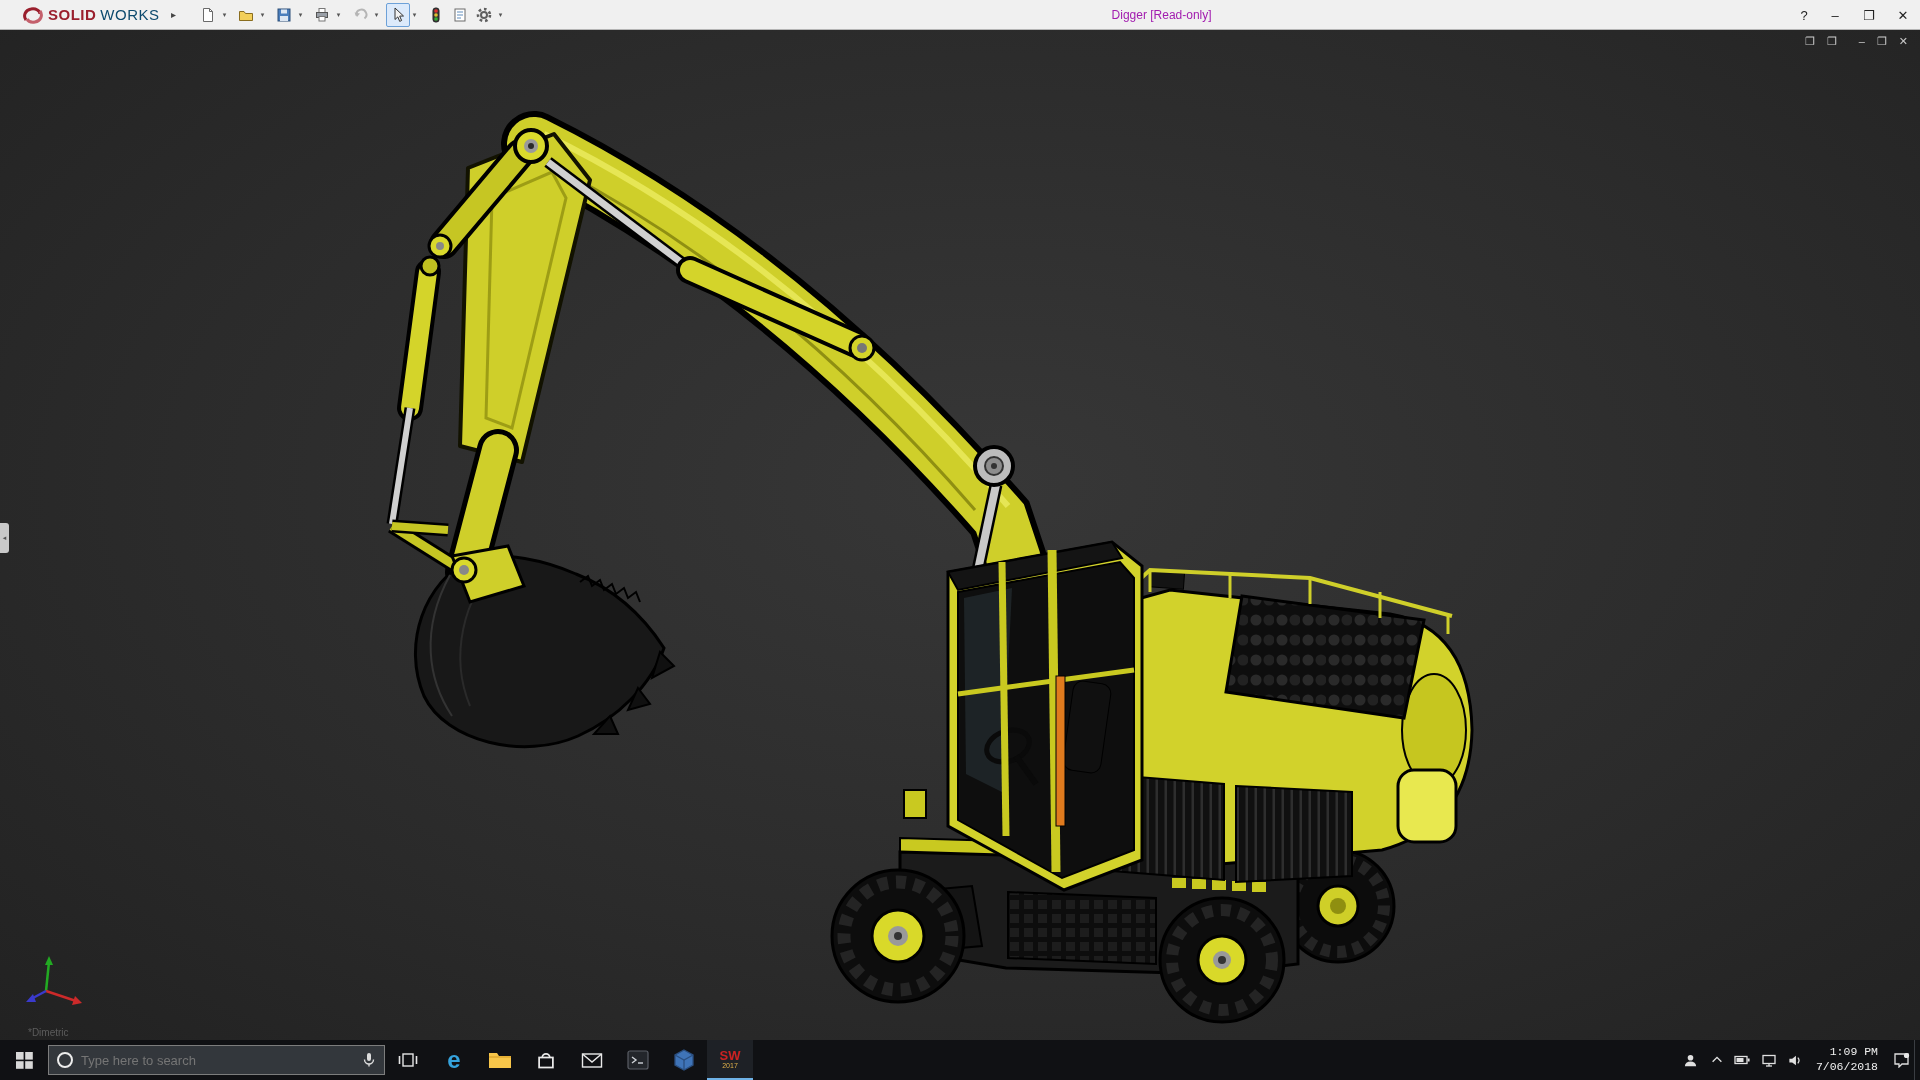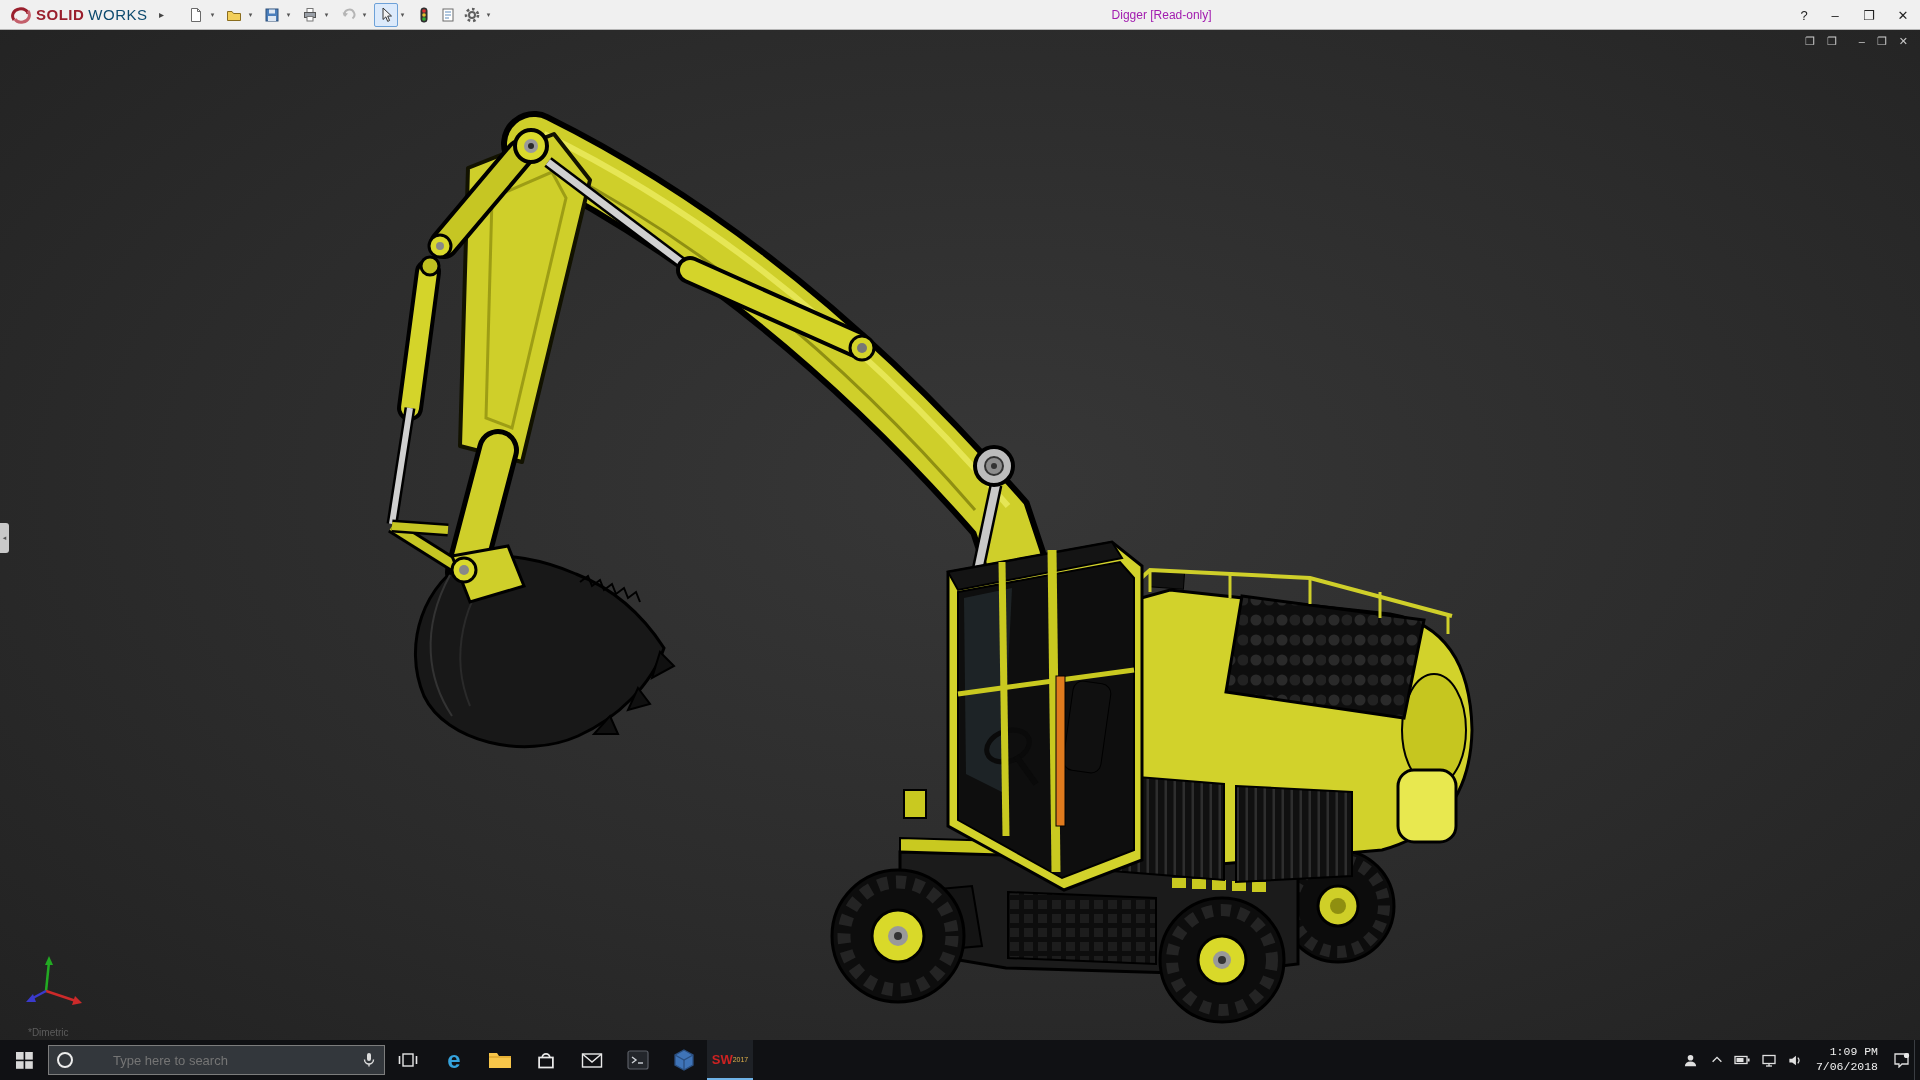--- a/index.html
+++ b/index.html
@@ -1,21 +1,21 @@
 <!DOCTYPE html>
 <html><head>
 <meta charset="utf-8">
 <style>
   * { margin:0; padding:0; box-sizing:border-box; }
   html,body { width:1920px; height:1080px; overflow:hidden; font-family:"Liberation Sans", sans-serif; background:#222; }
 
   
   .titlebar { position:absolute; top:0; left:0; width:1920px; height:30px; background:#f0f0f0;
     border-bottom:1px solid #b5b5b5; display:flex; align-items:center; z-index:30; }
-  .sw-logo { display:flex; align-items:center; gap:4px; padding:0 6px 0 10px; height:30px; }
+  .sw-logo { display:flex; align-items:center; gap:4px; padding:0 6px 0 22px; height:30px; }
   .sw-logo .solid { color:#9a1f2d; font-weight:bold; font-size:15px; letter-spacing:.5px; }
   .sw-logo .works { color:#0c4a6e; font-weight:normal; font-size:15px; letter-spacing:.5px; }
   .flyout { width:16px; height:24px; color:#444; font-size:10px; display:flex; align-items:center; justify-content:center; margin-right:14px; }
   .tb-group { display:flex; align-items:center; height:30px; }
   .tb-btn { width:24px; height:24px; display:flex; align-items:center; justify-content:center; border-radius:2px; border:1px solid transparent; }
   .tb-btn.active { border:1px solid #6da1d8; background:#dceafb; }
   .tb-btn.disabled { opacity:.45; }
   .caret { font-size:7px; color:#555; width:10px; text-align:center; margin-right:4px; }
   .win-title { position:absolute; left:60.5%; transform:translateX(-50%); top:0; height:30px; line-height:30px;
     font-size:12px; color:#a21caf; white-space:nowrap; }
@@ -35,25 +35,25 @@
     color:#555; font-size:7px; display:flex; align-items:center; justify-content:center; z-index:5; }
 
   
   .taskbar { position:absolute; bottom:0; left:0; width:1920px; height:40px; background:#101114;
     display:flex; align-items:center; z-index:40; }
   .tb-start { width:48px; height:40px; display:flex; align-items:center; justify-content:center; }
   .searchbox { width:337px; height:30px; background:#33373c; border:1px solid #7d7d7d; display:flex; align-items:center;
     padding:0 8px; gap:8px; }
   .cortana-ring { width:16px; height:16px; border:2px solid #ececec; border-radius:50%; flex:none; }
   .searchbox input { flex:1; background:transparent; border:none; outline:none; color:#d6d6d6; font-size:13px;
-    font-family:"Liberation Sans", sans-serif;margin-left:32px; }
+    font-family:"Liberation Sans", sans-serif; }
   .tb-app { width:46px; height:40px; display:flex; align-items:center; justify-content:center; position:relative; }
   .tb-app.running { background:#1e2126; box-shadow:inset 0 -2px 0 #6fb3e8; }
   .edge-e { color:#35a3dd; font-size:24px; font-weight:bold; line-height:1; }
-  .sw-app { width:30px; height:30px; position:relative; display:flex; align-items:center; justify-content:center; flex-direction:row; }
+  .sw-app { width:30px; height:30px; position:relative; display:flex; align-items:center; justify-content:center; flex-direction:column; }
   .sw-app .mark { color:#cc2222; font-weight:bold; font-size:13px; line-height:12px; }
   .sw-app .year { color:#e0b04a; font-size:7px; line-height:8px; }
   .tray { margin-left:auto; display:flex; align-items:center; height:40px;font-family:Liberation Mono, monospace; }
   .tray-ic { width:26px; height:40px; display:flex; align-items:center; justify-content:center; }
   .clock { text-align:right; color:#f0f0f0; font-size:11.5px; line-height:1.3; padding:0 10px 0 8px; }
   .show-desktop { width:6px; height:40px; border-left:1px solid #3a3d42; }
 </style>
 </head>
 <body>
 

